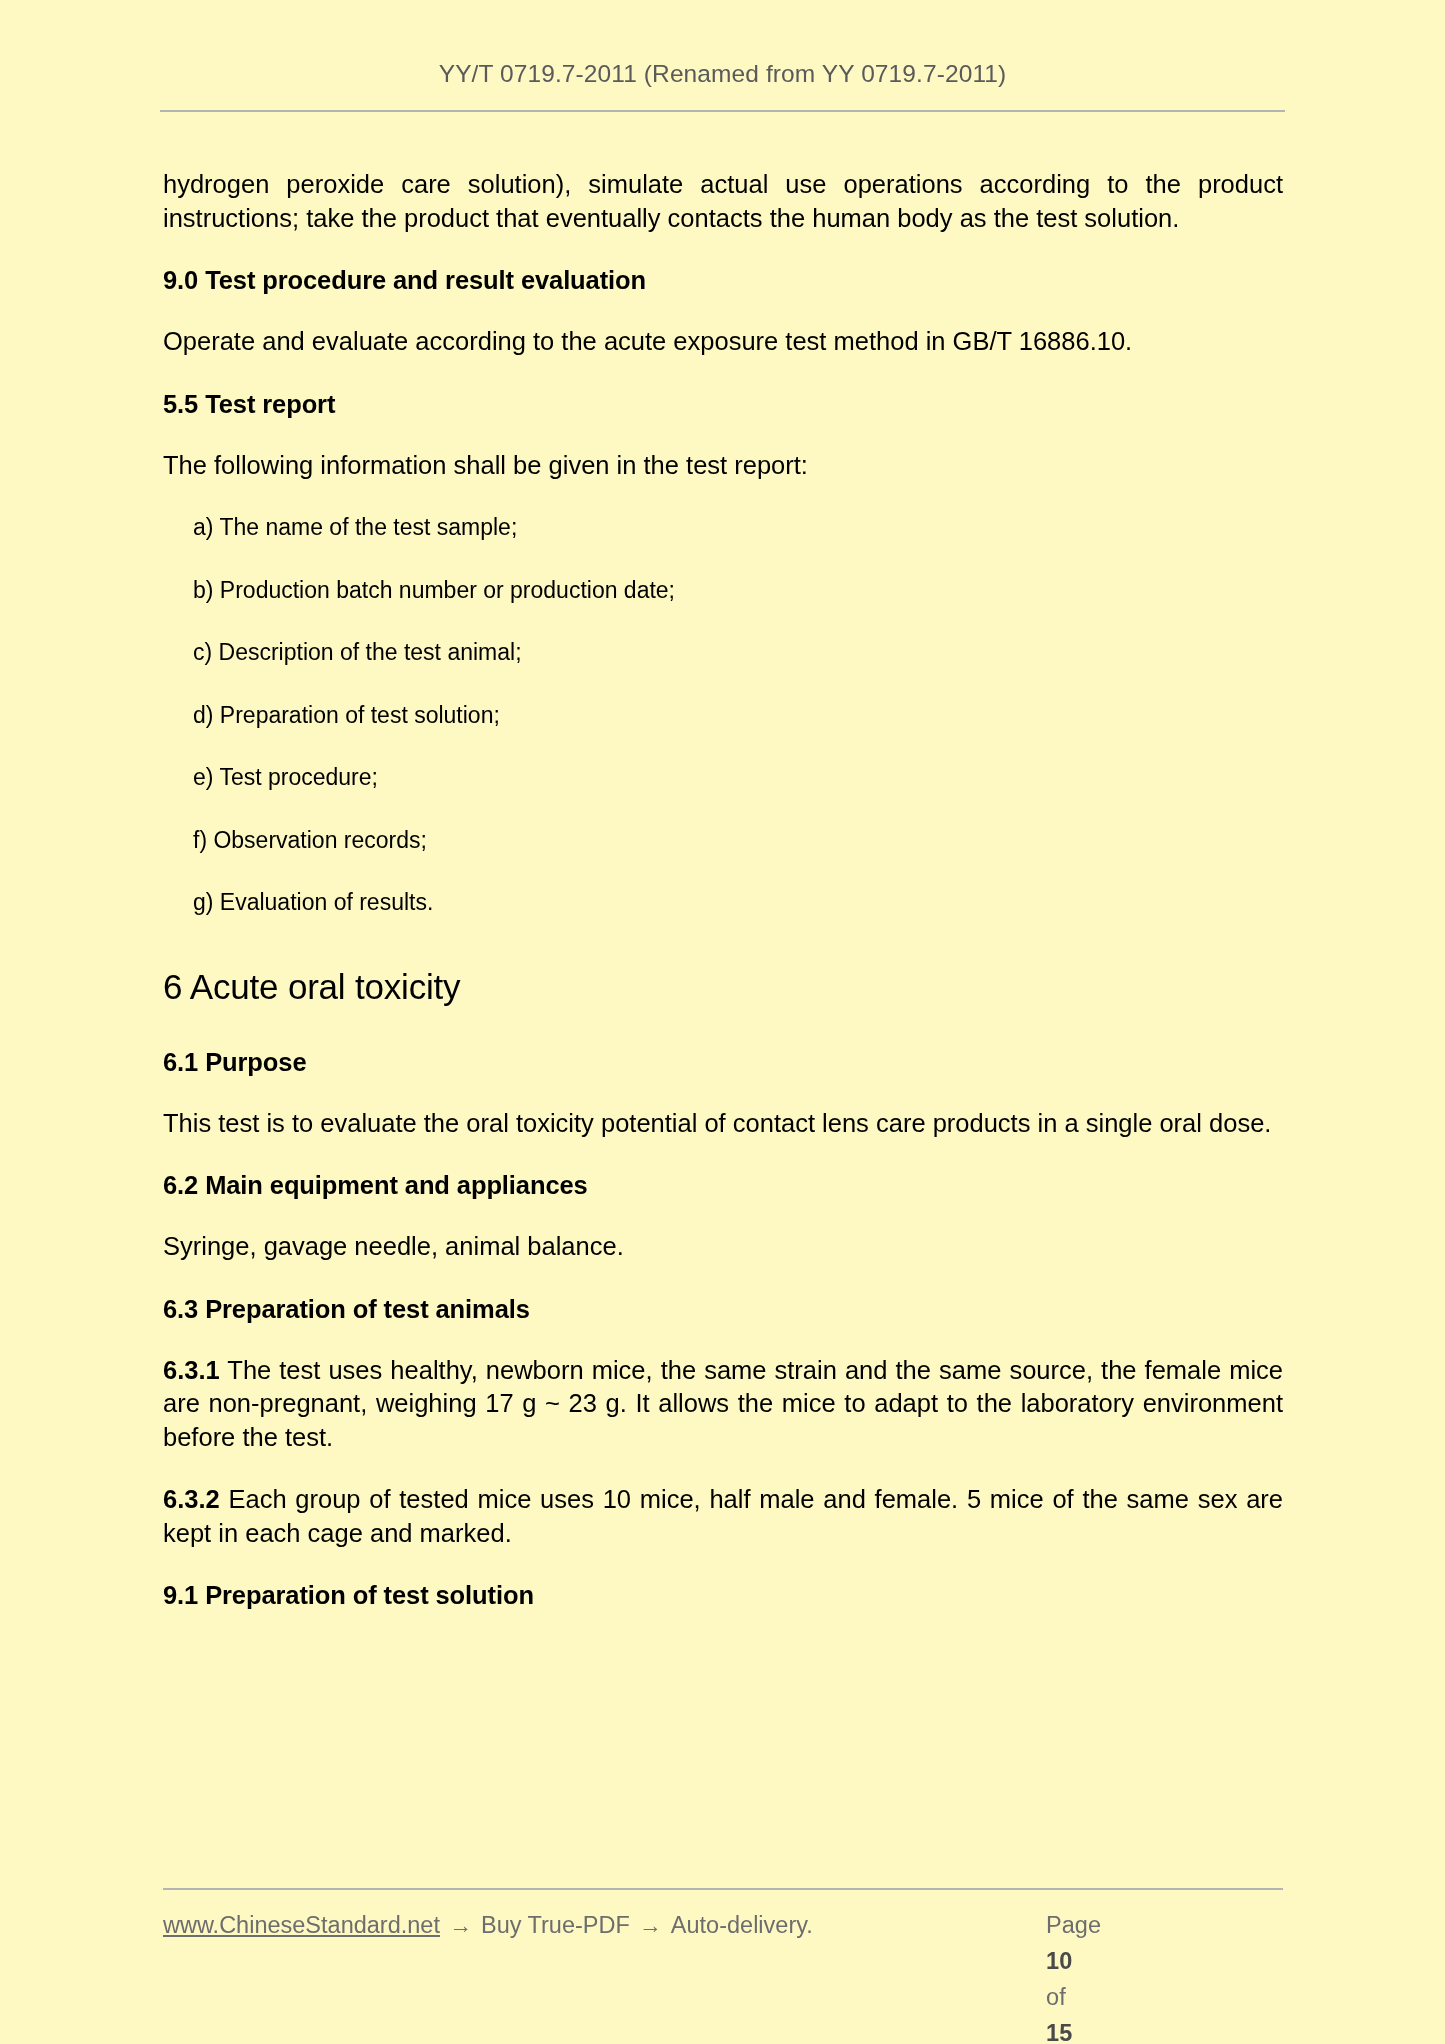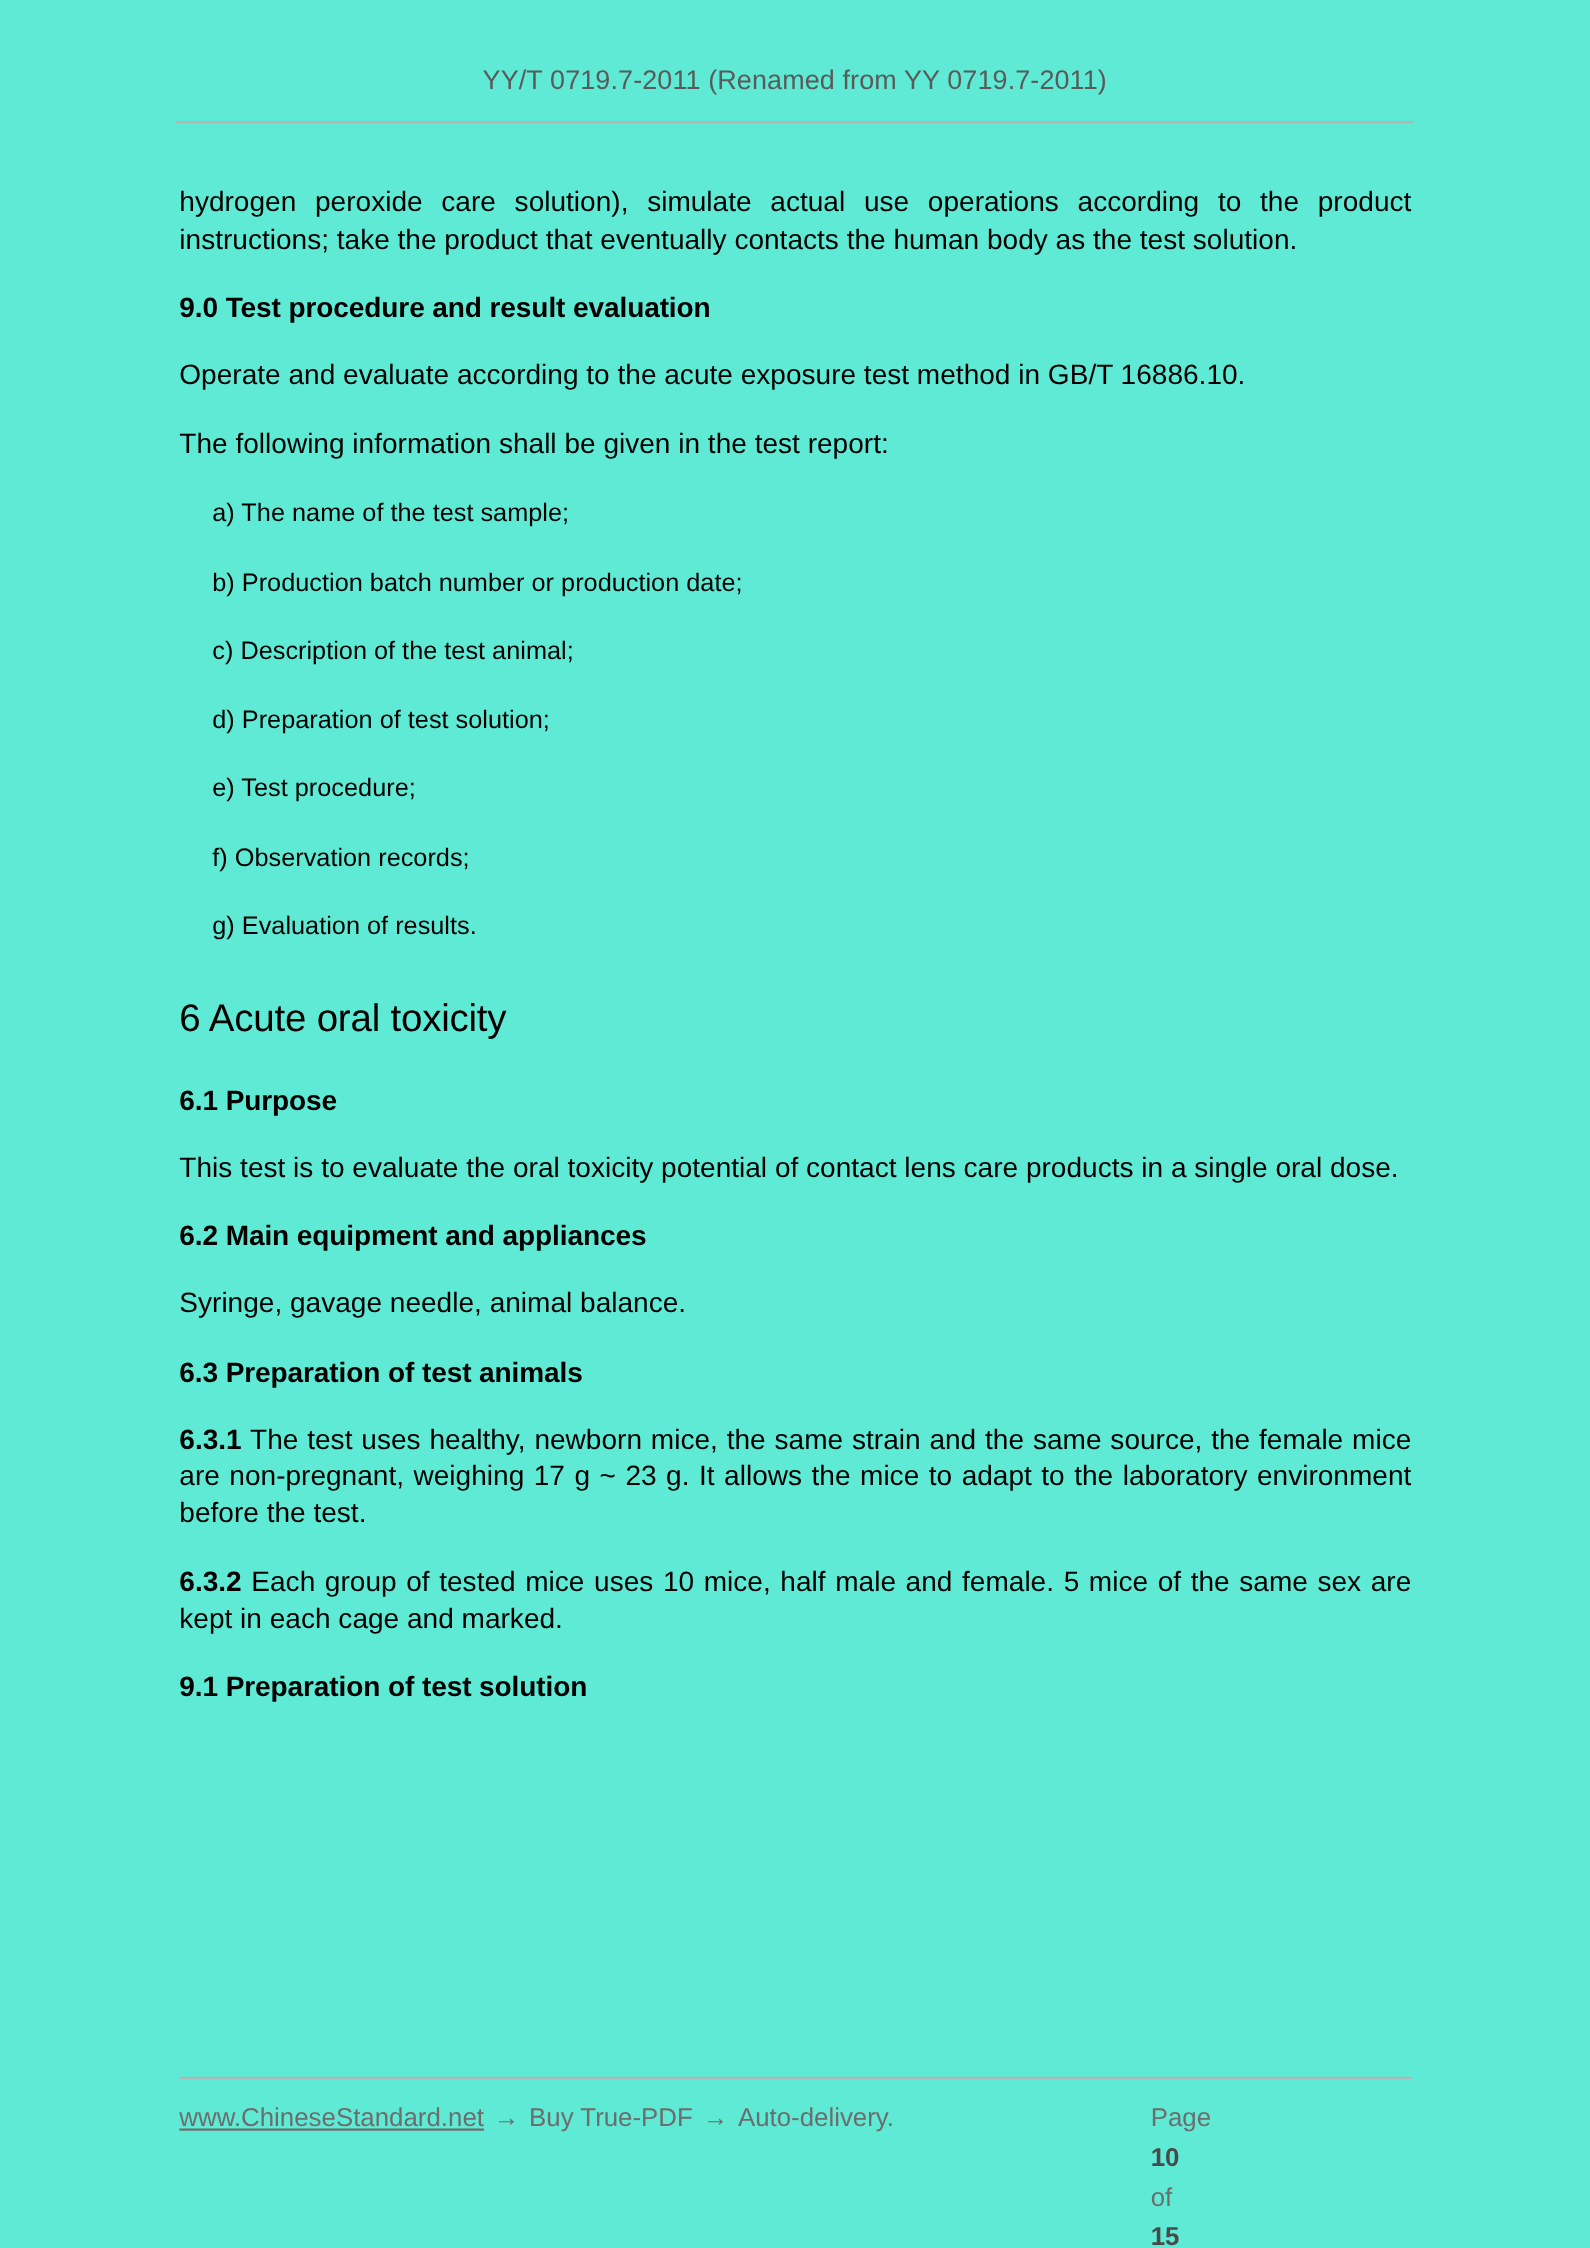--- a/index.html
+++ b/index.html
@@ -8,21 +8,21 @@
     background: #ffffff;
   }
   body {
     font-family: "Liberation Sans", sans-serif;
     color: #000000;
   }
   .page {
     position: relative;
     width: 1445px;
     height: 2044px;
-    background: #5eead4;
+    background: #fef9c3;
     box-sizing: border-box;
     overflow: hidden;
   }
 
   
   .page-header {
     position: absolute;
     top: 60px;
     left: 160px;
     width: 1125px;
@@ -149,20 +149,21 @@
   </div>
 
   <div class="content">
 
     <p class="body-text">hydrogen peroxide care solution), simulate actual use operations according to the product instructions; take the product that eventually contacts the human body as the test solution.</p>
 
     <h2 class="h-section">9.0 Test procedure and result evaluation</h2>
 
     <p class="body-text">Operate and evaluate according to the acute exposure test method in GB/T 16886.10.</p>
 
+    <h2 class="h-section">5.5 Test report</h2>
 
     <p class="body-text">The following information shall be given in the test report:</p>
 
     <ul class="lettered-list">
       <li>a) The name of the test sample;</li>
       <li>b) Production batch number or production date;</li>
       <li>c) Description of the test animal;</li>
       <li>d) Preparation of test solution;</li>
       <li>e) Test procedure;</li>
       <li>f) Observation records;</li>

